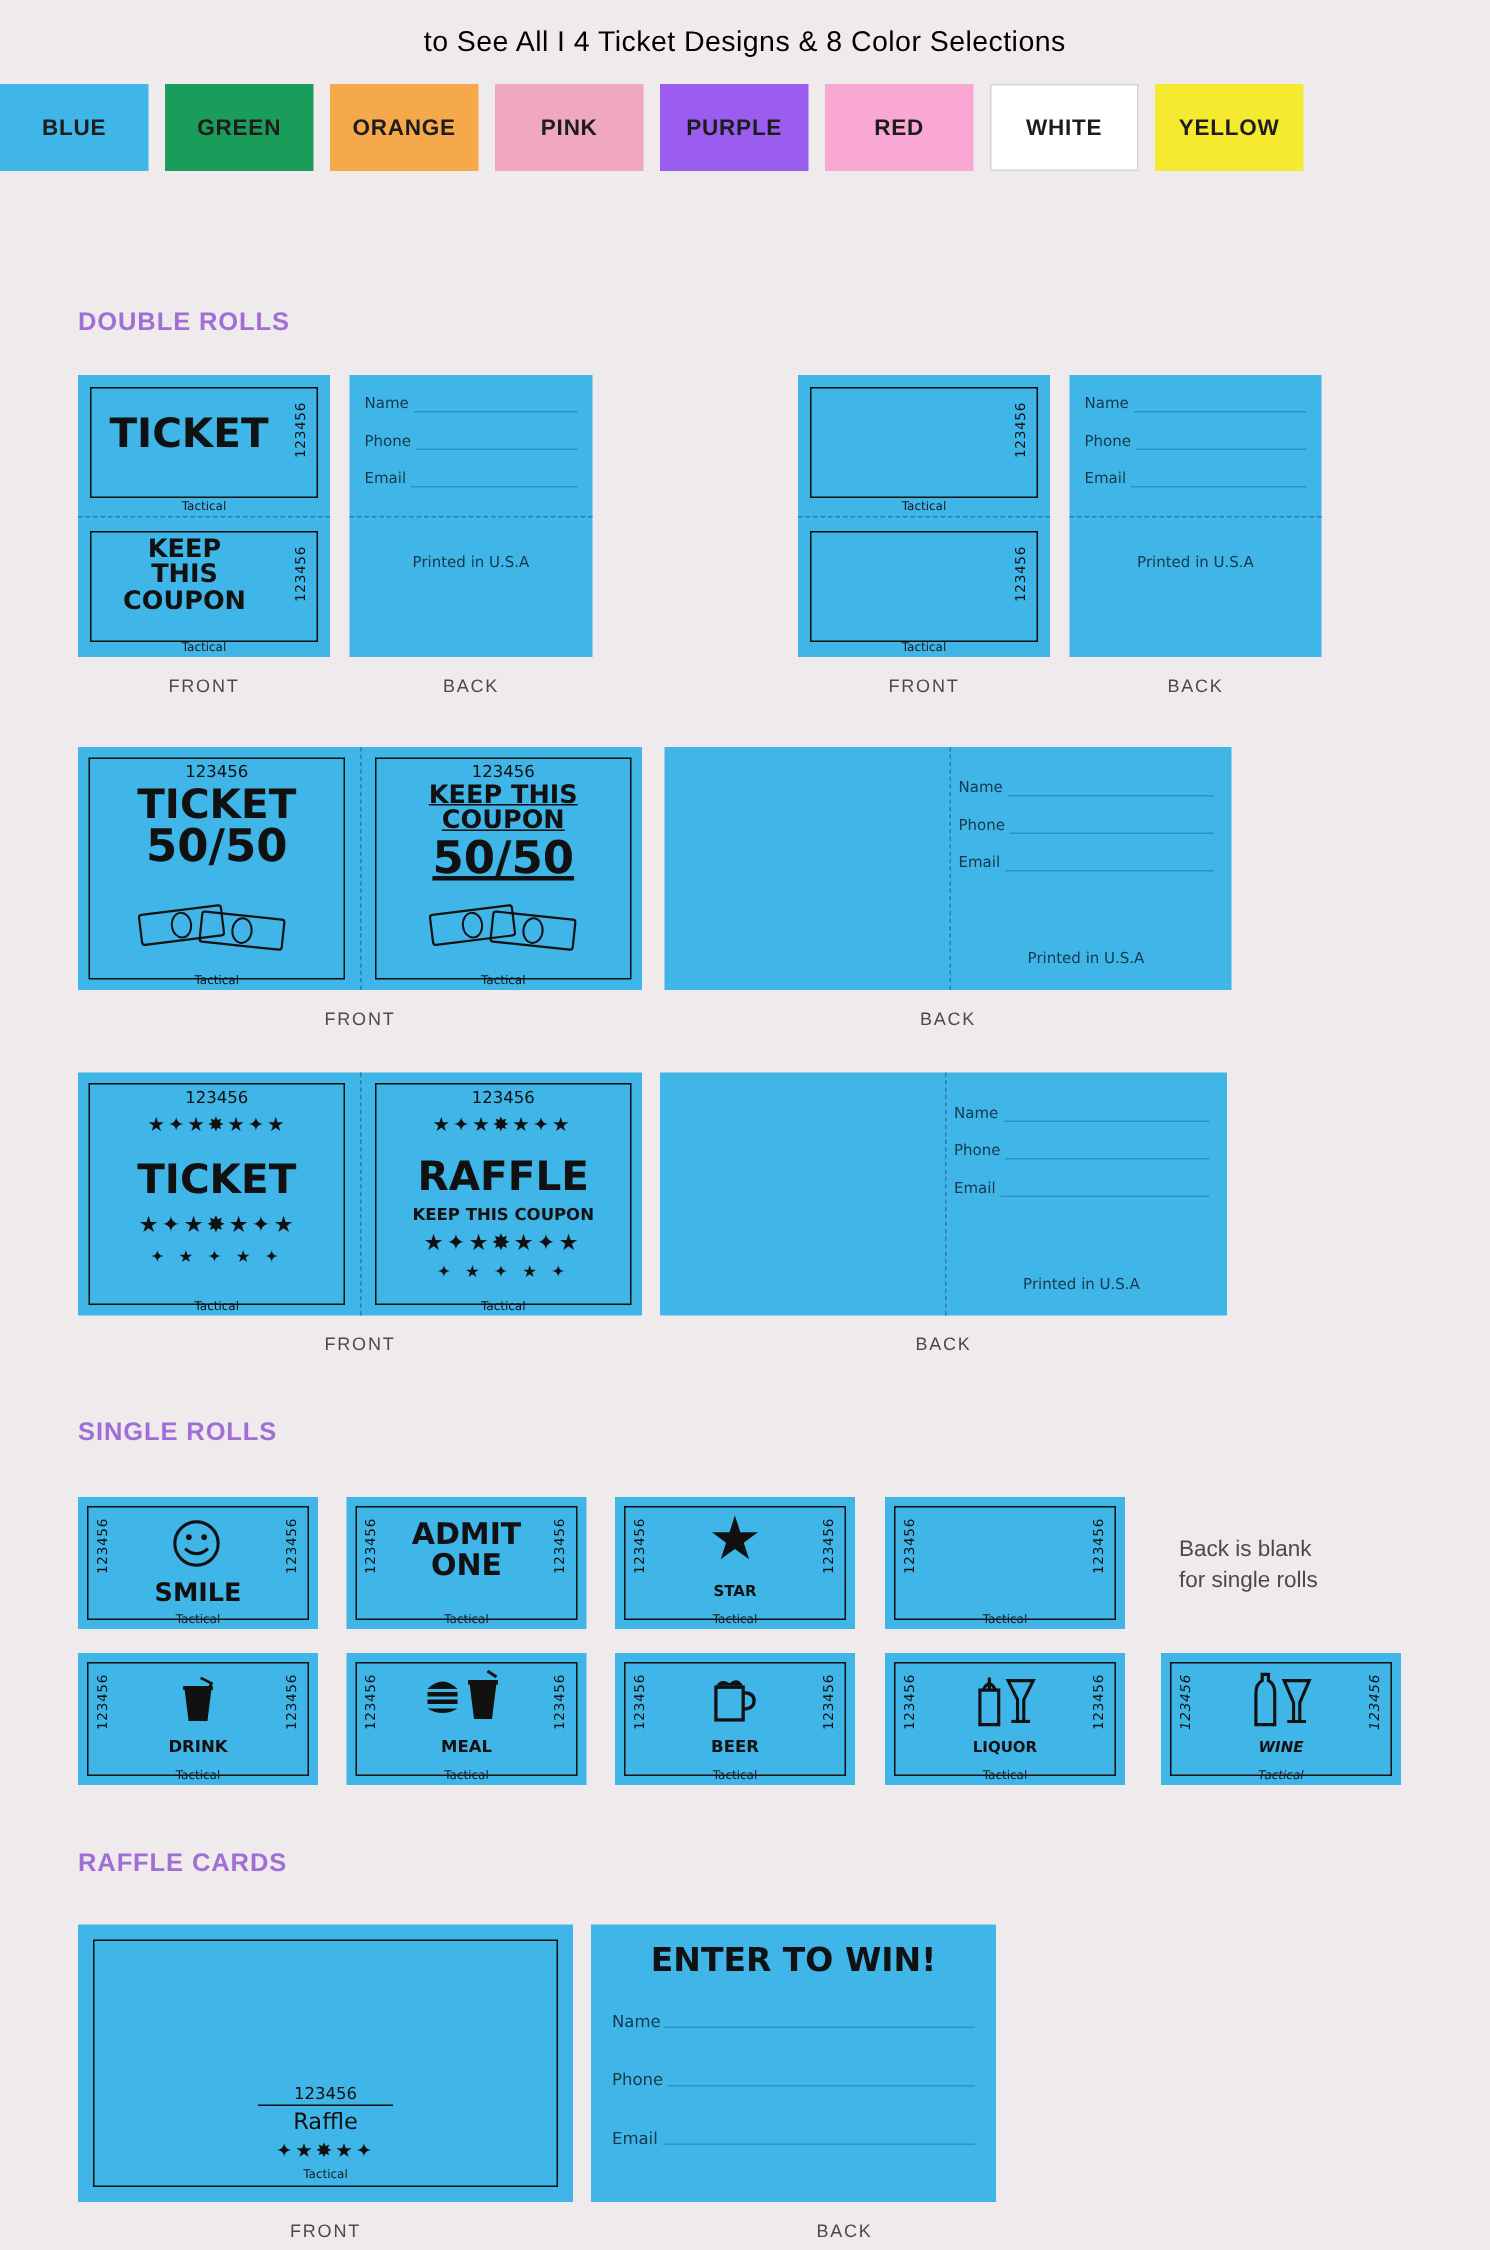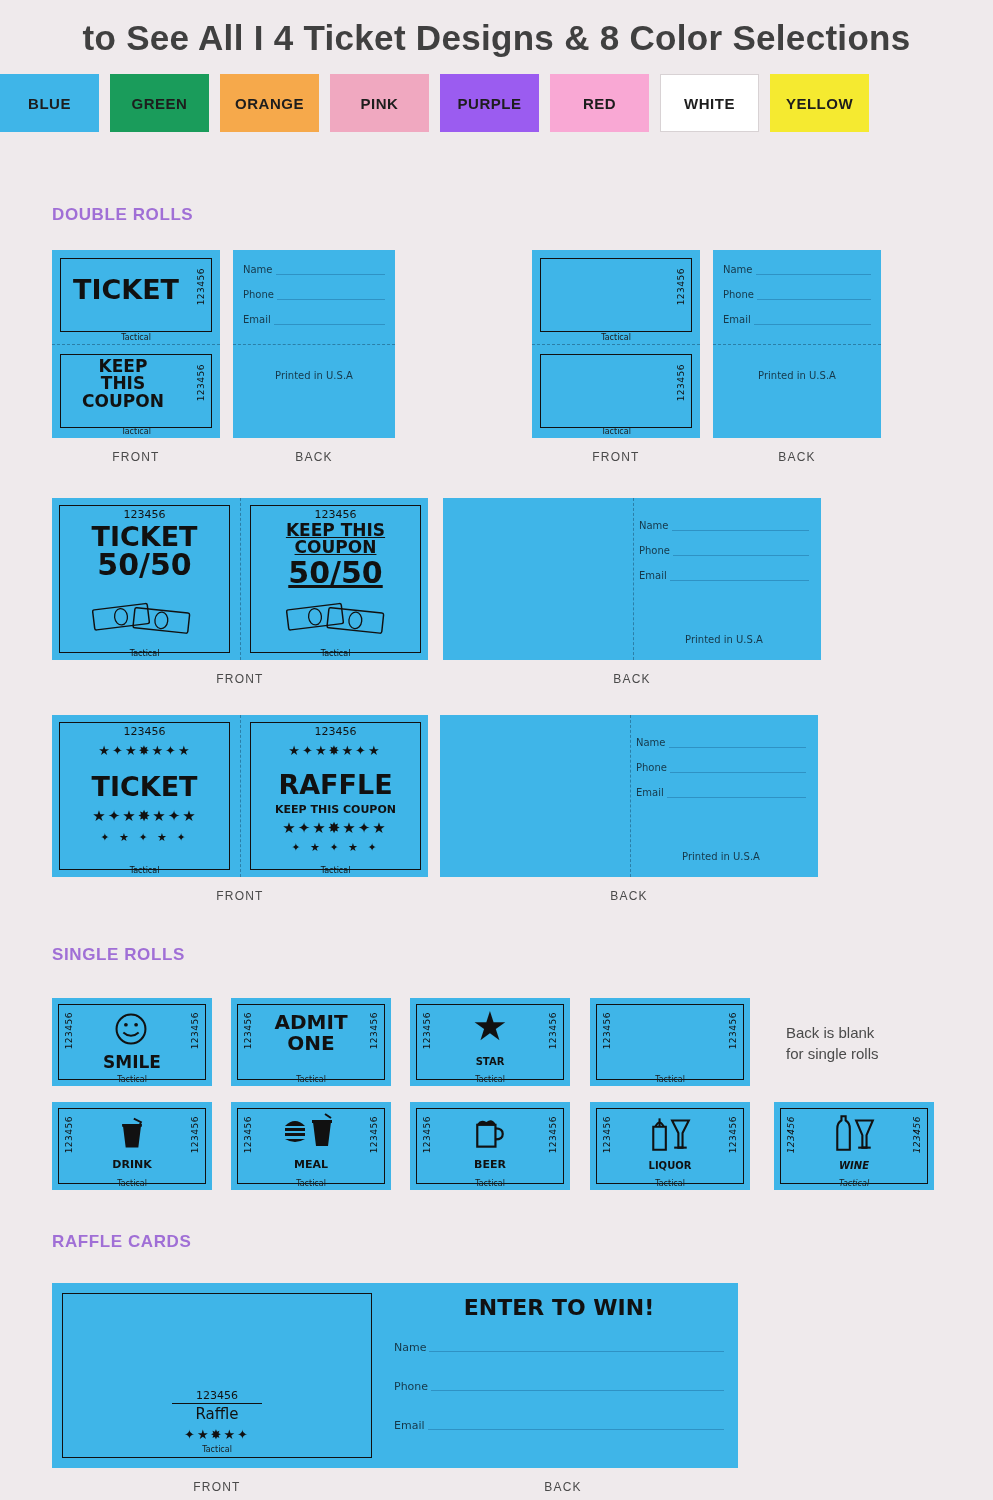--- a/index.html
+++ b/index.html
@@ -14,21 +14,21 @@
   .page { position: relative; width: 993px; height: 1500px; }
 
   
   .header { text-align: center; padding-top: 10px; }
   .header .line1 {
     font-size: 30px; font-weight: bold; color: #585858;
     letter-spacing: 0.3px;
   }
   .header .line1 .blue { color: #3ea8e0; }
   .header .line2 {
-    font-size: 35px; font-weight: bold; color: #404040;
+    font-size: 19px; font-weight: normal; color: #000000;
     margin-top: 8px; letter-spacing: 0.3px;
   }
 
   
   .swatches {
     display: flex; justify-content: flex-start; gap: 11px;
     margin-top: 16px;
   }
   .swatch {
     width: 99px; height: 58px;
@@ -420,21 +420,21 @@
   <div class="tk" style="position:absolute; left:52px; top:1283px; width:330px; height:185px;">
     <div class="notch-box" style="left:10px; top:10px; right:10px; bottom:10px;"></div>
     <div style="position:absolute; left:0; right:0; top:106px; text-align:center; font-size:11px;">123456</div>
     <div style="position:absolute; left:120px; right:120px; top:120px; border-top:1px solid #111;"></div>
     <div style="position:absolute; left:0; right:0; top:122px; text-align:center; font-size:15px;">Raffle</div>
     <div style="position:absolute; left:0; right:0; top:144px; text-align:center; font-size:13px; letter-spacing:2px;">✦★✸★✦</div>
     <div class="tactical" style="bottom:14px;">Tactical</div>
   </div>
   <div class="caption" style="position:absolute; left:52px; top:1474px; width:330px;">FRONT</div>
 
-  <div class="tk" style="position:absolute; left:380px; top:1283px; width:358px; height:185px;">
+  <div class="tk" style="position:absolute; left:394px; top:1283px; width:270px; height:185px;">
     <div style="position:absolute; left:0; right:0; top:12px; text-align:center; font-size:22px; font-weight:bold;">ENTER TO WIN!</div>
     <div class="back-fields" style="left:14px; right:14px; top:58px;">
       <div class="bf" style="margin-bottom:26px;">
           <span style="font-size:11px">Name</span>
           <span class="ln"></span>
         </div>
       <div class="bf" style="margin-bottom:26px;">
           <span style="font-size:11px">Phone</span>
           <span class="ln"></span>
         </div>

